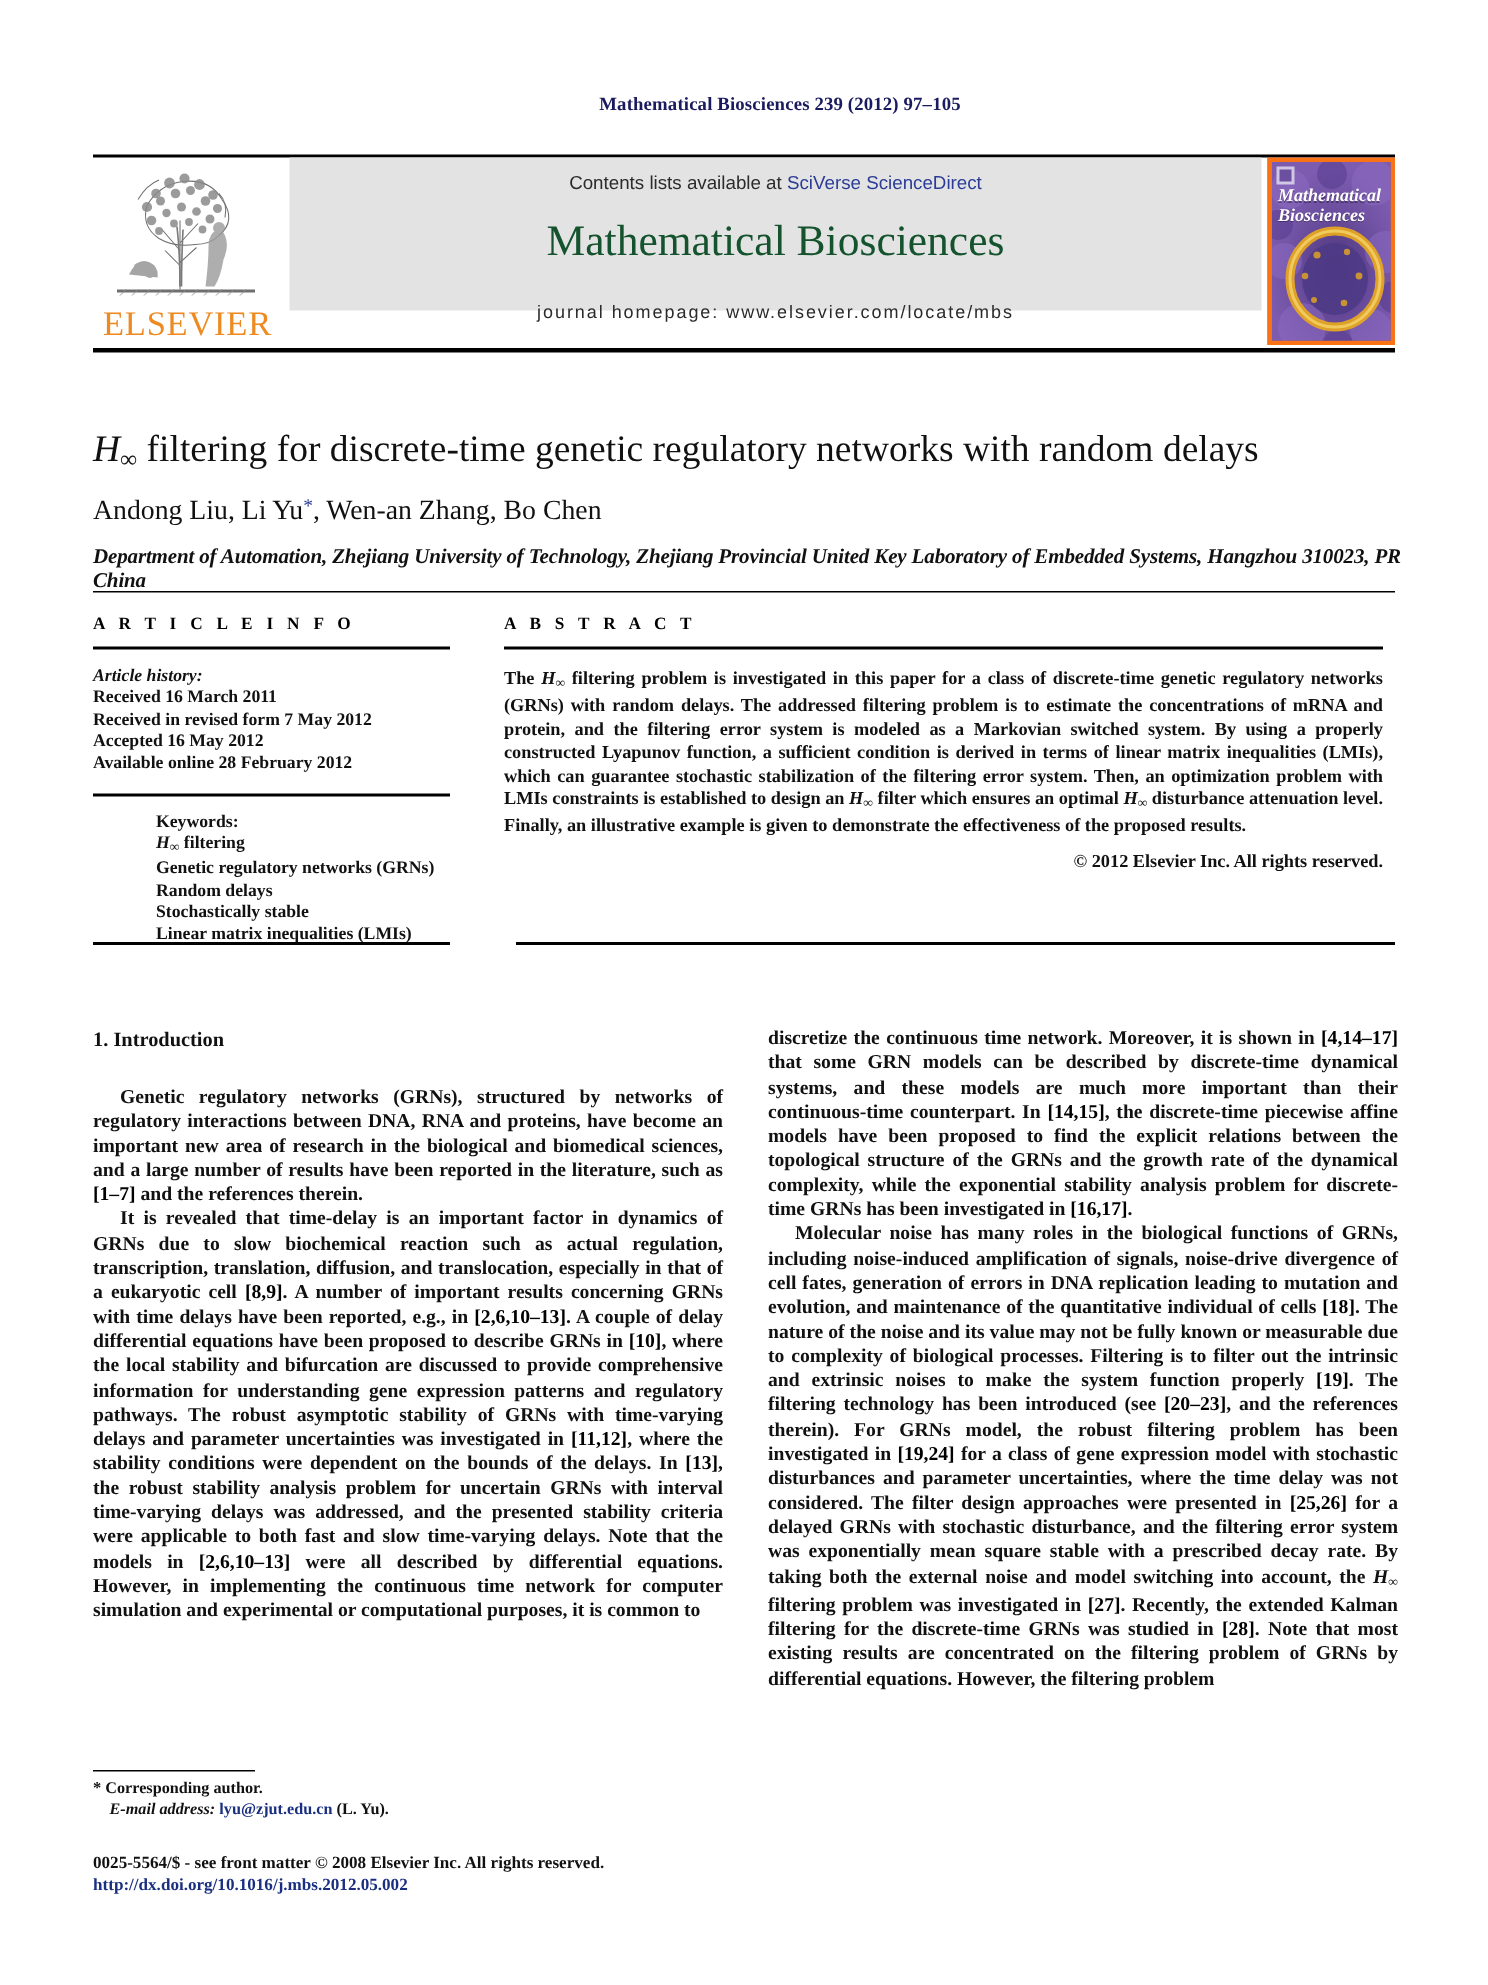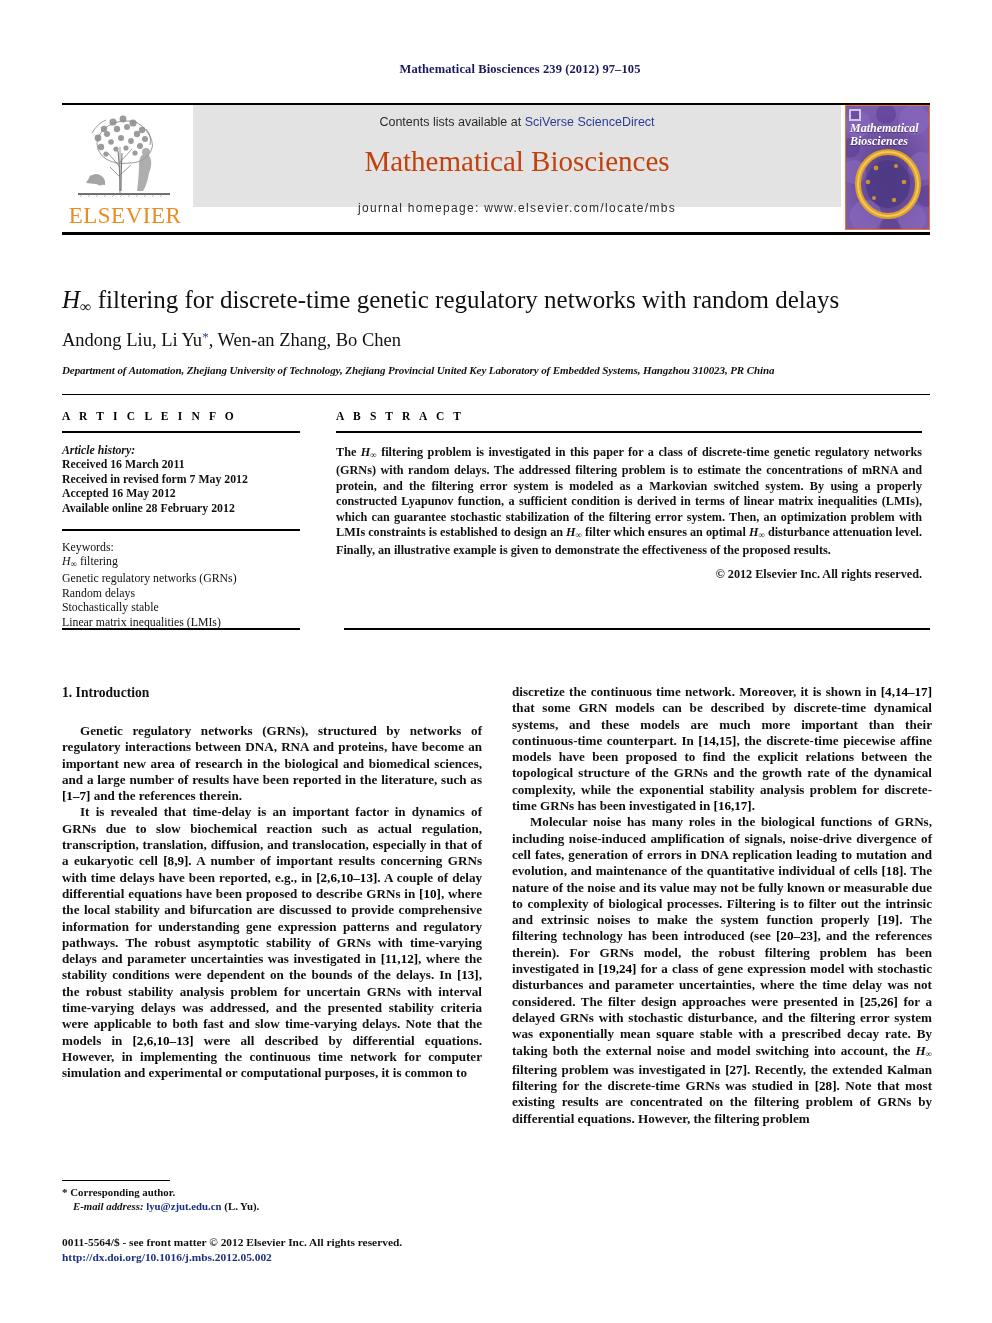--- a/index.html
+++ b/index.html
@@ -88,39 +88,39 @@
   .banner-line1 .sd {
     color: #2b3c96;
   }
   .banner-title {
     position: absolute;
     left: 0; top: 40px;
     width: 648px;
     text-align: center;
     font-family: "Liberation Serif", serif;
     font-size: 29px;
-    color: #c2410c;
+    color: #14532d;
   }
   .banner-line3 {
     position: absolute;
     left: 0; top: 96px;
     width: 648px;
     text-align: center;
     font-family: "Liberation Sans", sans-serif;
     font-size: 12px;
     letter-spacing: 1.3px;
     color: #2b2b2b;
   }
   .cover-thumb {
     position: absolute;
     left: 783px; top: 0px;
     width: 85px; height: 125px;
     background: #6d4fa0;
     overflow: hidden;
-    border: 1px solid #f97316;
+    border: 3px solid #f97316;
     box-sizing: border-box;
   }
   .cover-title {
     position: absolute;
     left: 4px; top: 16px;
     width: 80px;
     font-family: "Liberation Serif", serif;
     font-style: italic;
     font-weight: bold;
     font-size: 12px;
@@ -167,21 +167,21 @@
     font-size: 13px;
     vertical-align: 5px;
   }
   .affiliation {
     position: absolute;
     left: 62px; top: 364px;
     width: 880px;
     font-family: "Liberation Serif", serif;
     font-style: italic;
     font-weight: bold;
-    font-size: 11px;
+    font-size: 14px;
     letter-spacing: -0.1px;
     color: #111;
   }
 
   
   .blk-rule-top {
     position: absolute;
     left: 62px; top: 394px;
     width: 868px; height: 1px;
     background: #000;
@@ -220,24 +220,25 @@
     font-style: italic;
   }
   .mid-rule {
     height: 1.5px;
     background: #000;
     margin: 14px 0 0 0;
   }
   .kw-body {
     margin-top: 9px;
     font-family: "Liberation Serif", serif;
-    font-weight: normal;
+    font-weight: bold;
     font-size: 11.8px;
     line-height: 14.4px;
     color: #111;
+    margin-left: 42px;
   }
   .abs-body {
     margin-top: 12px;
     font-family: "Liberation Serif", serif;
     font-weight: bold;
     font-size: 12.2px;
     line-height: 15.4px;
     text-align: justify;
     color: #111;
   }
@@ -502,17 +503,17 @@
     <p>Molecular noise has many roles in the biological functions of GRNs, including noise-induced amplification of signals, noise-drive divergence of cell fates, generation of errors in DNA replication leading to mutation and evolution, and maintenance of the quantitative individual of cells <span class="ref">[18]</span>. The nature of the noise and its value may not be fully known or measurable due to complexity of biological processes. Filtering is to filter out the intrinsic and extrinsic noises to make the system function properly <span class="ref">[19]</span>. The filtering technology has been introduced (see <span class="ref">[20–23]</span>, and the references therein). For GRNs model, the robust filtering problem has been investigated in <span class="ref">[19,24]</span> for a class of gene expression model with stochastic disturbances and parameter uncertainties, where the time delay was not considered. The filter design approaches were presented in <span class="ref">[25,26]</span> for a delayed GRNs with stochastic disturbance, and the filtering error system was exponentially mean square stable with a prescribed decay rate. By taking both the external noise and model switching into account, the <span class="hinf-i">H</span><span class="inf-sub">∞</span> filtering problem was investigated in <span class="ref">[27]</span>. Recently, the extended Kalman filtering for the discrete-time GRNs was studied in <span class="ref">[28]</span>. Note that most existing results are concentrated on the filtering problem of GRNs by differential equations. However, the filtering problem</p>
   </div>
 
   <div class="fn-rule"></div>
   <div class="footnote">
     <div><span class="fstar">*</span> <span>Corresponding author.</span></div>
     <div style="padding-left:11px"><span class="lbl">E-mail address:</span> <span class="link">lyu@zjut.edu.cn</span> <span>(L. Yu).</span></div>
   </div>
 
   <div class="imprint">
-    <div>0011-5564/$ - see front matter © 2012 Elsevier Inc. All rights reserved.</div>
+    <div>0025-5564/$ - see front matter © 2008 Elsevier Inc. All rights reserved.</div>
     <div class="doi">http://dx.doi.org/10.1016/j.mbs.2012.05.002</div>
   </div>
 
 </div>
 
 </body></html>

